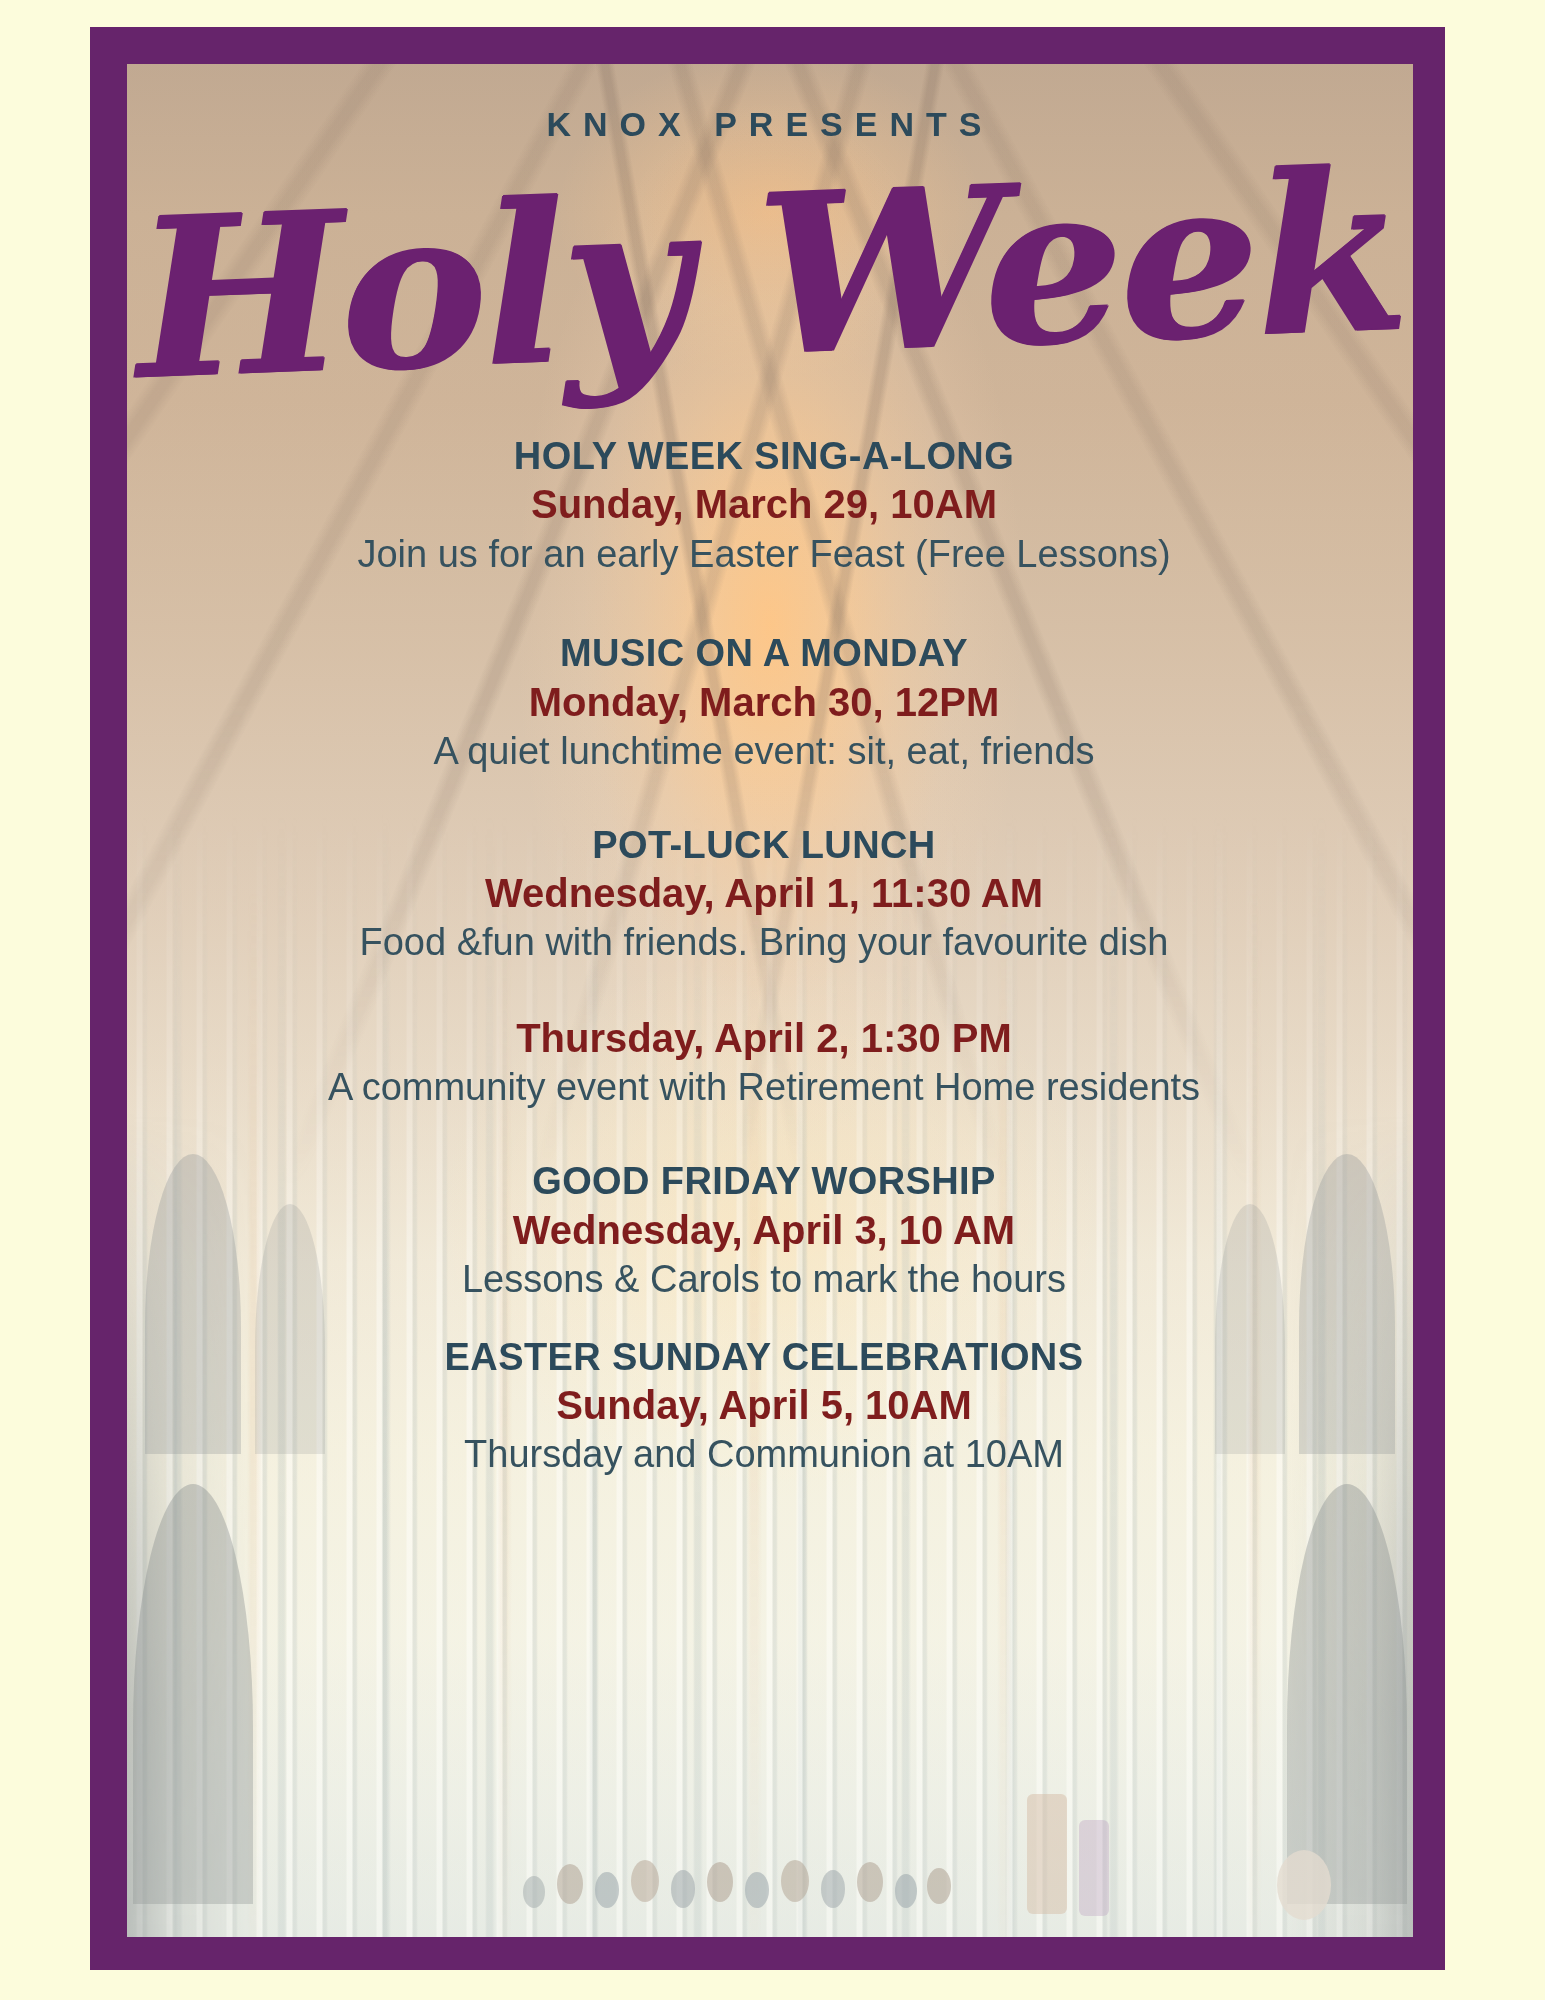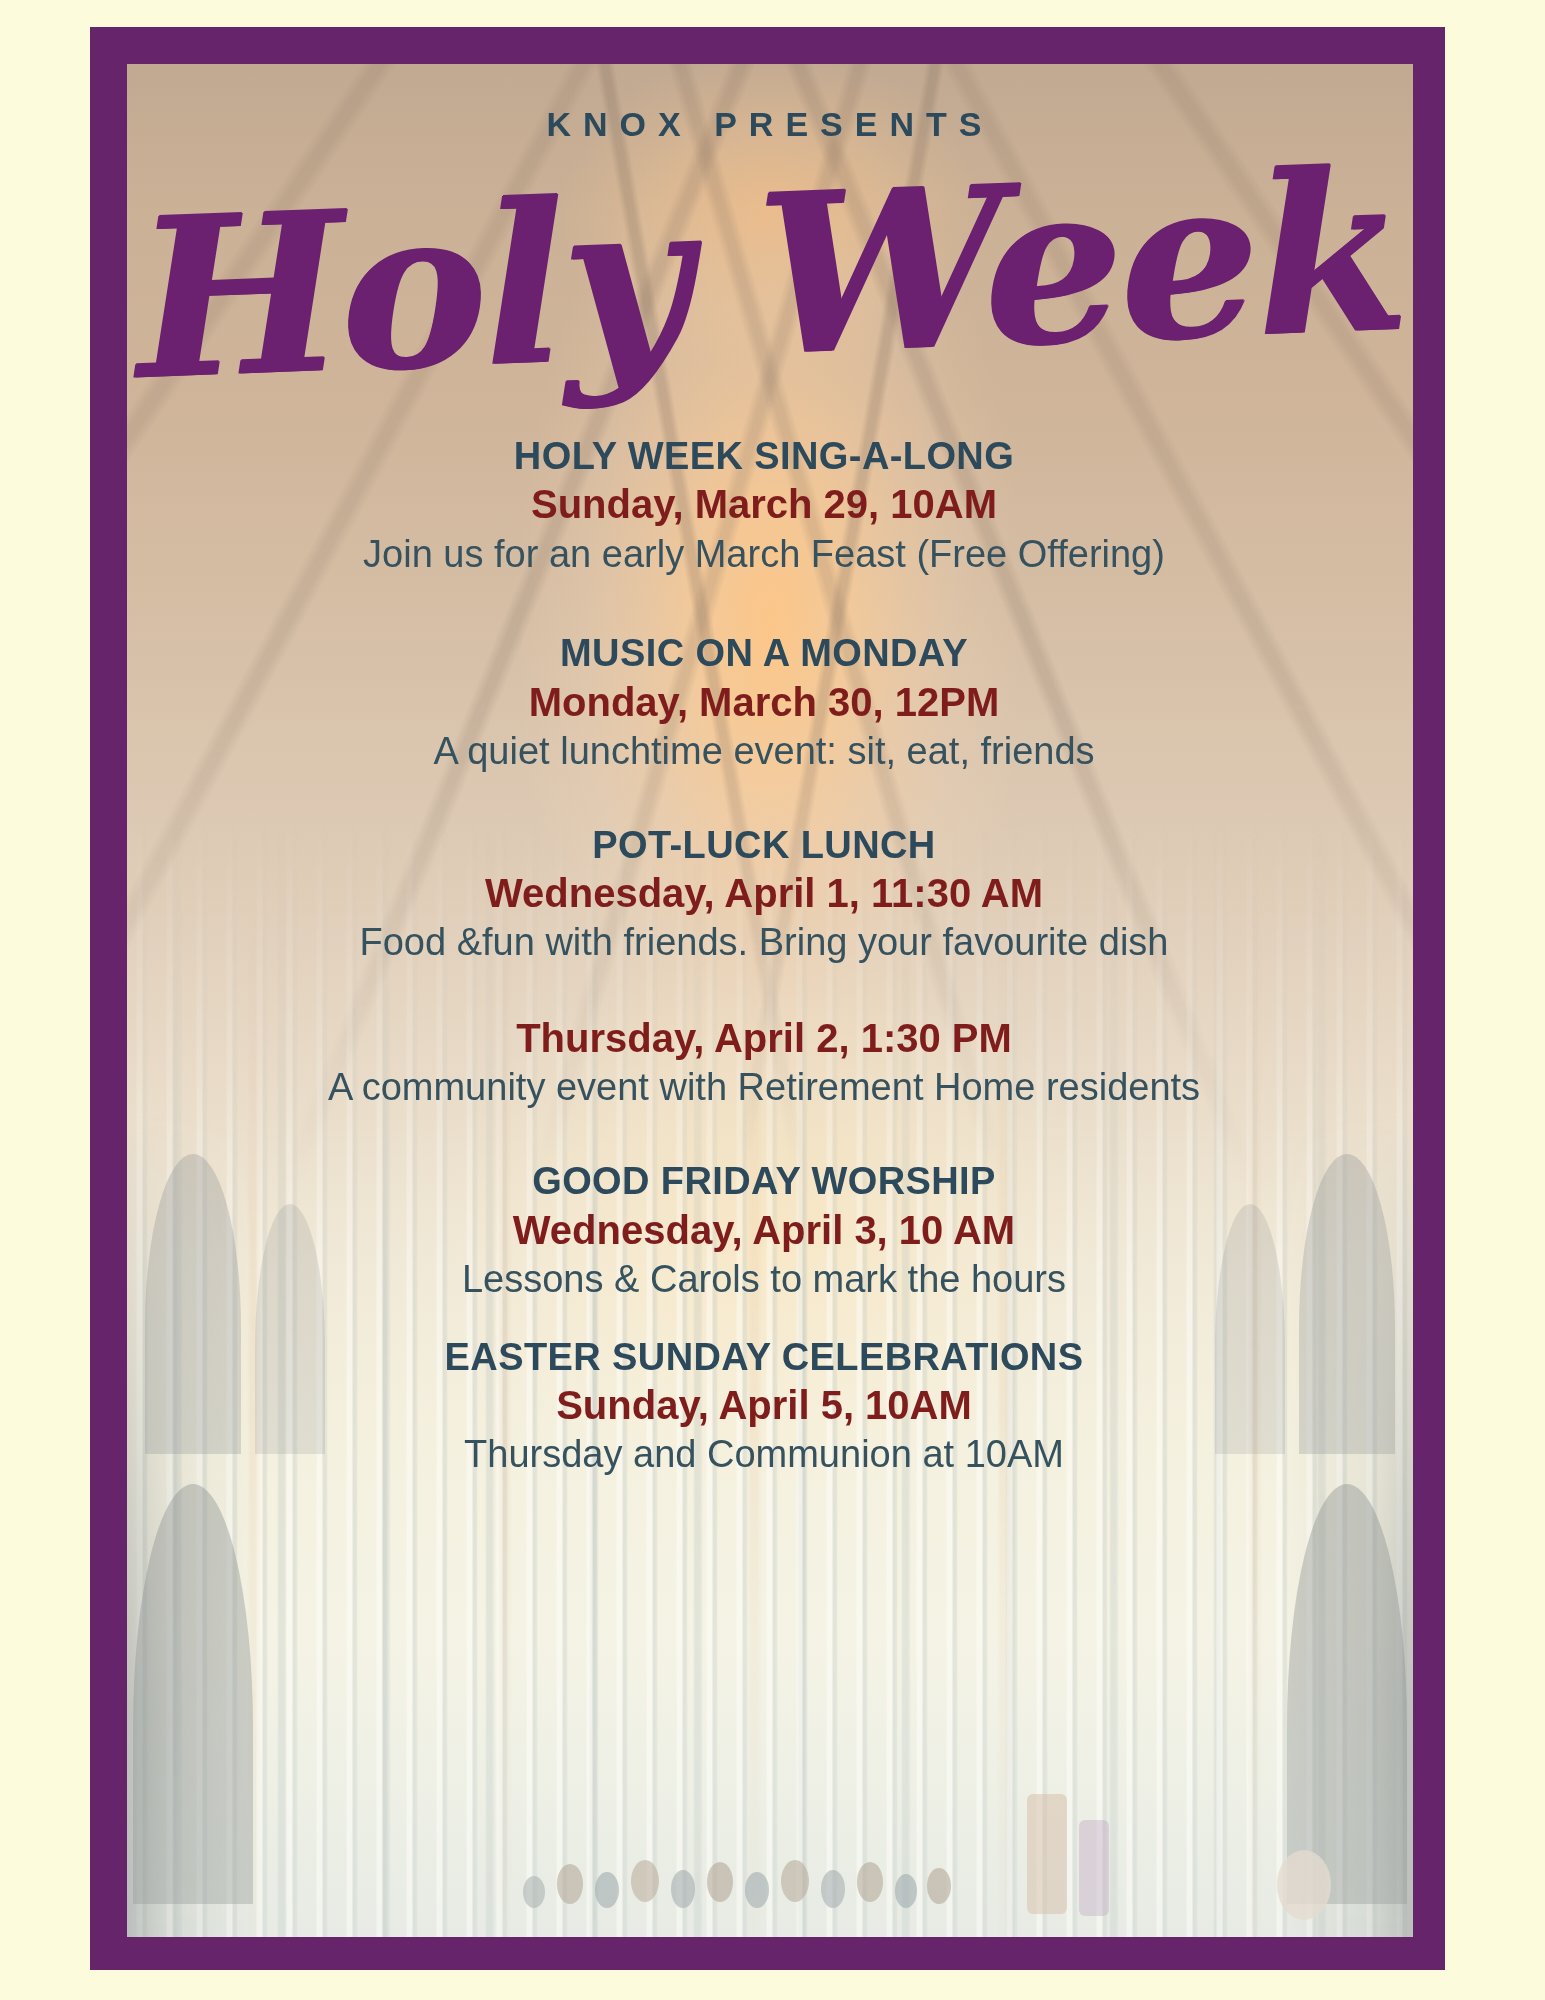--- a/index.html
+++ b/index.html
@@ -298,21 +298,21 @@
 
       <h2 class="kicker">KNOX PRESENTS</h2>
 
       <h1 class="script-title">Holy Week</h1>
 
       <ul class="events">
 
         <li class="event" id="ev-0">
           <p class="event-title">HOLY WEEK SING-A-LONG</p>
           <p class="event-when">Sunday, March 29, 10AM</p>
-          <p class="event-desc">Join us for an early March Feast (Free Offering)</p>
+          <p class="event-desc">Join us for an early Easter Feast (Free Lessons)</p>
         </li>
 
         <li class="event" id="ev-1">
           <p class="event-title">MUSIC ON A MONDAY</p>
           <p class="event-when">Monday, March 30, 12PM</p>
           <p class="event-desc">A quiet lunchtime event: sit, eat, friends</p>
         </li>
 
         <li class="event" id="ev-2">
           <p class="event-title">POT-LUCK LUNCH</p>

